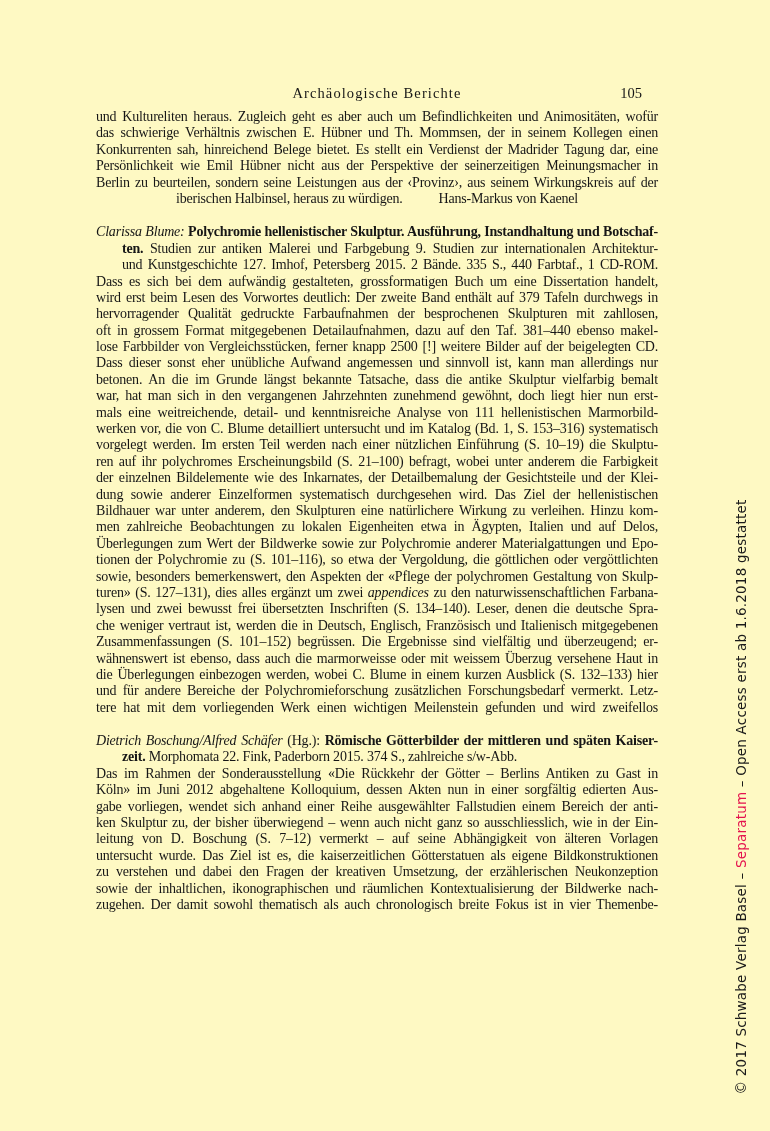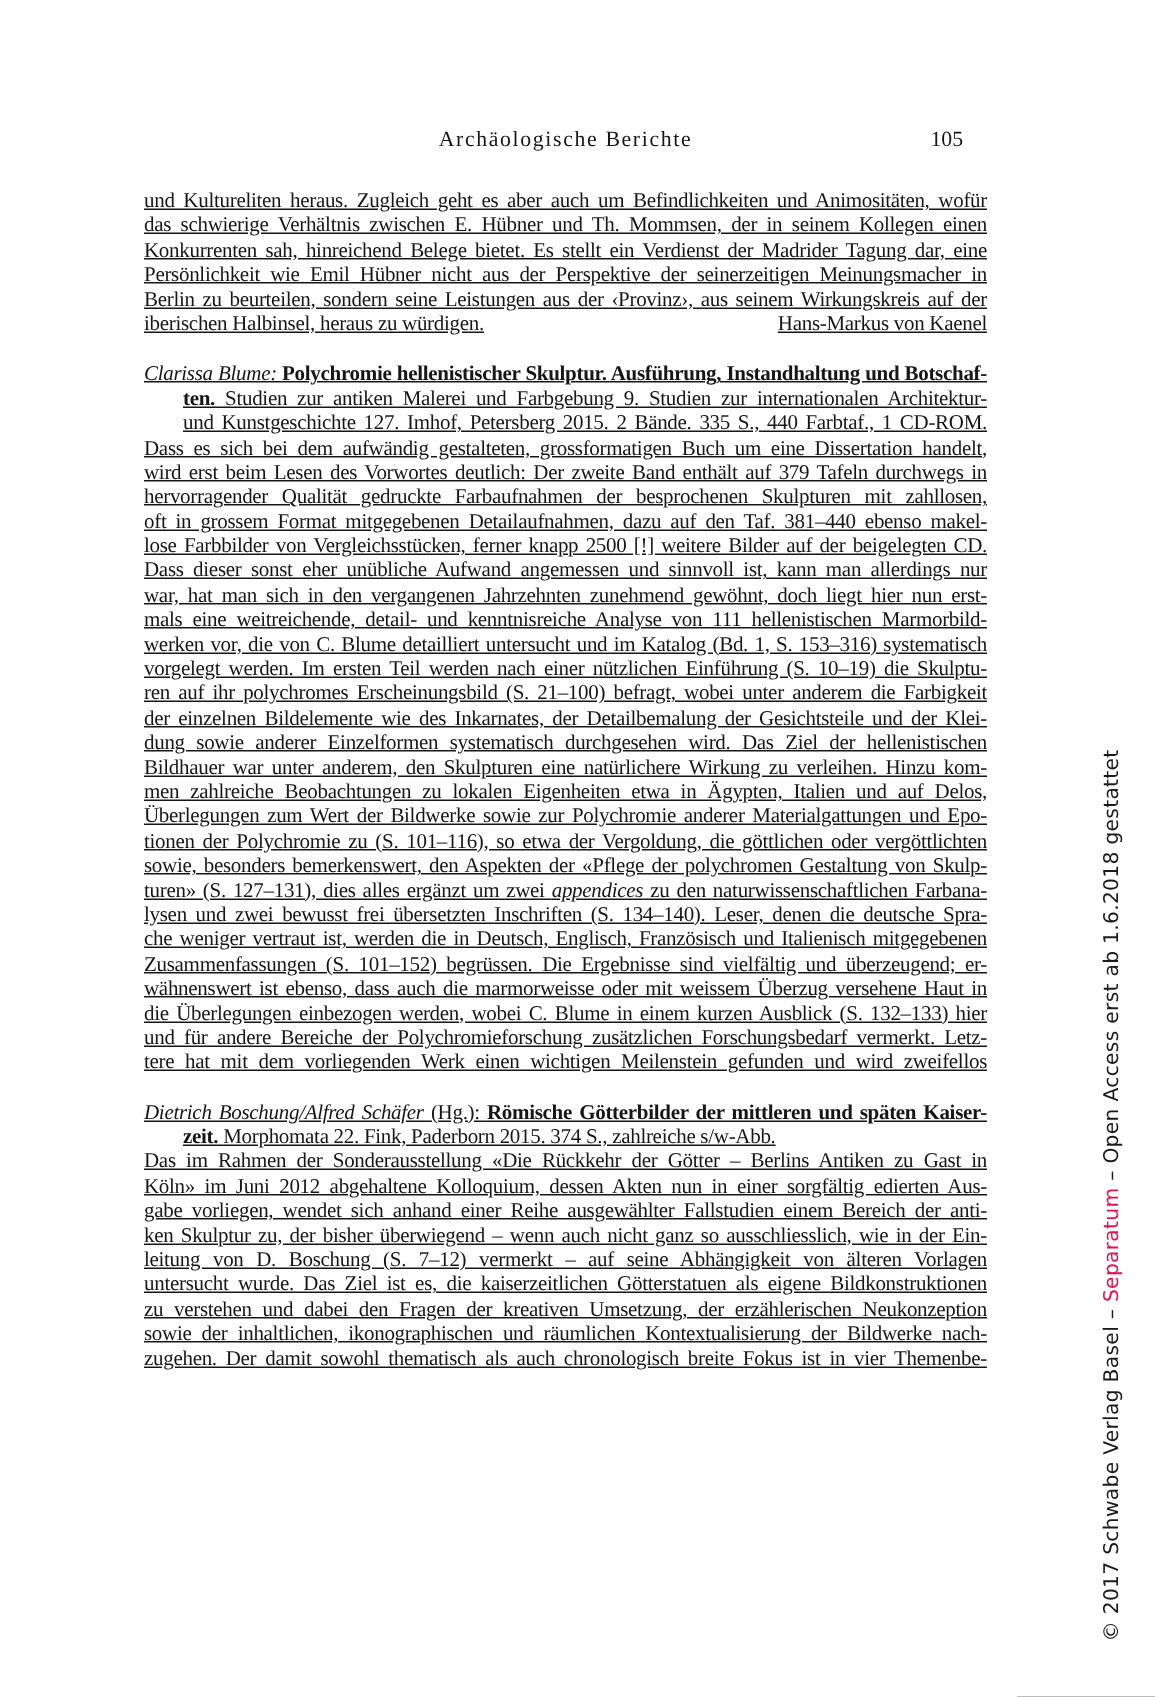--- a/index.html
+++ b/index.html
@@ -1,43 +1,43 @@
 <!DOCTYPE html>
 <html><head>
 <meta charset="utf-8">
 <style>
   html,body { margin:0; padding:0; background:#888; }
   .page {
     position: relative;
     width: 770px; height: 1131px;
-    background: #ffffff;
+    background: #fef9c3;
     overflow: hidden;
     font-family: "Liberation Serif", serif;
     color: #161616;
   }
   .header-row {
     position: absolute; top: 84px; left: 96px; width: 562px; height: 18px;
     font-size: 14.5px; line-height: 18px;
   }
   .journal-title {
     position: absolute; left: 0; right: 0; text-align: center;
     letter-spacing: 1.1px;
   }
   .page-number { position: absolute; right: 16px; top: 0; }
   .content {
     position: absolute; top: 109px; left: 96px; width: 562px;
     font-size: 14px; letter-spacing: -0.2px;
   }
-  .block { margin: 18px 0 0 0; text-decoration: underline; }
+  .block { margin: 0 0 0 0; }
   .block + .block { margin-top: 17px; }
   .line { height: 16.4px; line-height: 16.4px; white-space: normal; }
   .line.just { text-align: justify; text-align-last: justify; }
   .line.natural { text-align: left; }
   .line.indent { padding-left: 26px; }
-  .line.sigline { display: flex; justify-content: space-between; gap: 36px; }
+  .line.sigline { display: flex; justify-content: center; gap: 36px; }
   .seg-n { font-style: normal; font-weight: normal; }
   .seg-i { font-style: italic; }
   .seg-b { font-weight: bold; }
   .signature { text-align: right; white-space: nowrap; }
   .sidebar-rotated {
     position: absolute; left: 741px; top: 797px;
     transform: translate(-50%, -50%) rotate(-90deg);
     white-space: nowrap;
     font-family: "DejaVu Sans", sans-serif;
     font-size: 13.5px; letter-spacing: 0.2px;
@@ -69,20 +69,21 @@
       <div class="block">
         <div class="line just"><span class="seg-i">Clarissa Blume: </span><span class="seg-b">Polychromie hellenistischer Skulptur. Ausführung, Instandhaltung und Botschaf-</span></div>
         <div class="line just indent"><span class="seg-b">ten. </span><span class="seg-n">Studien zur antiken Malerei und Farbgebung 9. Studien zur internationalen Architektur-</span></div>
         <div class="line just indent"><span class="seg-n">und Kunstgeschichte 127. Imhof, Petersberg 2015. 2 Bände. 335 S., 440 Farbtaf., 1 CD-ROM.</span></div>
         <div class="line just"><span class="seg-n">Dass es sich bei dem aufwändig gestalteten, grossformatigen Buch um eine Dissertation handelt,</span></div>
         <div class="line just"><span class="seg-n">wird erst beim Lesen des Vorwortes deutlich: Der zweite Band enthält auf 379 Tafeln durchwegs in</span></div>
         <div class="line just"><span class="seg-n">hervorragender Qualität gedruckte Farbaufnahmen der besprochenen Skulpturen mit zahllosen,</span></div>
         <div class="line just"><span class="seg-n">oft in grossem Format mitgegebenen Detailaufnahmen, dazu auf den Taf. 381–440 ebenso makel-</span></div>
         <div class="line just"><span class="seg-n">lose Farbbilder von Vergleichsstücken, ferner knapp 2500 [!] weitere Bilder auf der beigelegten CD.</span></div>
         <div class="line just"><span class="seg-n">Dass dieser sonst eher unübliche Aufwand angemessen und sinnvoll ist, kann man allerdings nur</span></div>
+        <div class="line just"><span class="seg-n">betonen. An die im Grunde längst bekannte Tatsache, dass die antike Skulptur vielfarbig bemalt</span></div>
         <div class="line just"><span class="seg-n">war, hat man sich in den vergangenen Jahrzehnten zunehmend gewöhnt, doch liegt hier nun erst-</span></div>
         <div class="line just"><span class="seg-n">mals eine weitreichende, detail- und kenntnisreiche Analyse von 111 hellenistischen Marmorbild-</span></div>
         <div class="line just"><span class="seg-n">werken vor, die von C. Blume detailliert untersucht und im Katalog (Bd. 1, S. 153–316) systematisch</span></div>
         <div class="line just"><span class="seg-n">vorgelegt werden. Im ersten Teil werden nach einer nützlichen Einführung (S. 10–19) die Skulptu-</span></div>
         <div class="line just"><span class="seg-n">ren auf ihr polychromes Erscheinungsbild (S. 21–100) befragt, wobei unter anderem die Farbigkeit</span></div>
         <div class="line just"><span class="seg-n">der einzelnen Bildelemente wie des Inkarnates, der Detailbemalung der Gesichtsteile und der Klei-</span></div>
         <div class="line just"><span class="seg-n">dung sowie anderer Einzelformen systematisch durchgesehen wird. Das Ziel der hellenistischen</span></div>
         <div class="line just"><span class="seg-n">Bildhauer war unter anderem, den Skulpturen eine natürlichere Wirkung zu verleihen. Hinzu kom-</span></div>
         <div class="line just"><span class="seg-n">men zahlreiche Beobachtungen zu lokalen Eigenheiten etwa in Ägypten, Italien und auf Delos,</span></div>
         <div class="line just"><span class="seg-n">Überlegungen zum Wert der Bildwerke sowie zur Polychromie anderer Materialgattungen und Epo-</span></div>

